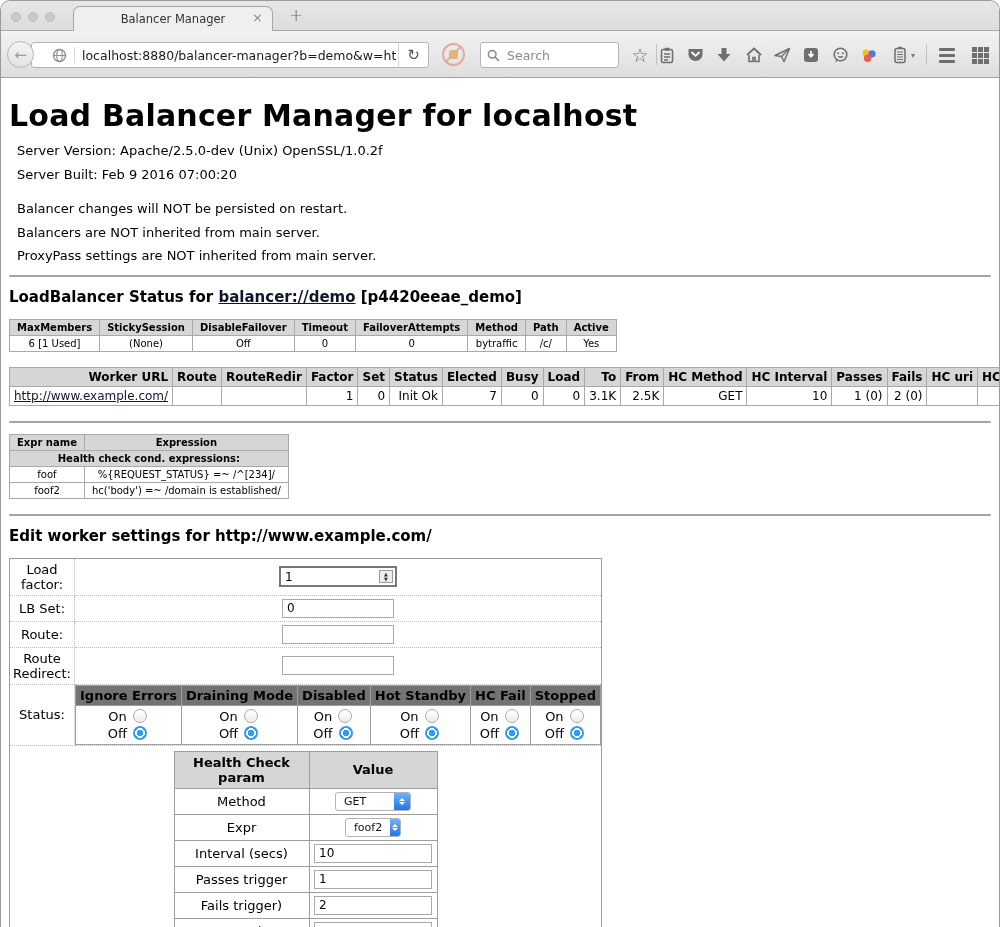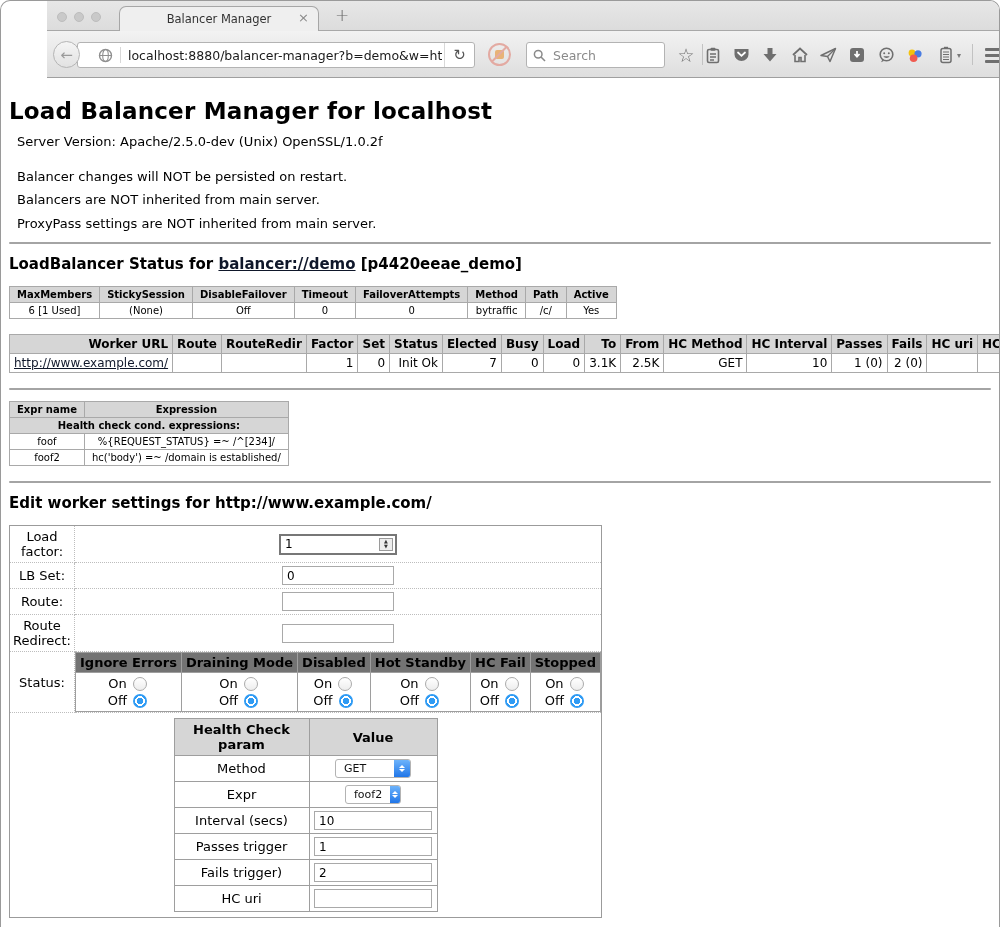--- a/index.html
+++ b/index.html
@@ -1,18 +1,18 @@
 <!DOCTYPE html>
 <html><head>
 <meta charset="utf-8">
 <style>
   * { box-sizing: border-box; }
   html,body { margin:0; padding:0; background:#fff; }
   body { width:1000px; height:927px; font-family:"DejaVu Sans",sans-serif; overflow:hidden; }
-  .window { position:absolute; inset:0; border-radius:10px 10px 0 0; overflow:hidden; background:#fff; border:1px solid #9a9a9a; border-bottom:none;padding-left:46px; }
+  .window { position:absolute; inset:0; border-radius:10px 10px 0 0; overflow:hidden; background:#fff; border:1px solid #9a9a9a; border-bottom:none; }
 
   
   .tabbar { position:relative; height:30px; background:linear-gradient(#e7e7e7,#dcdcdc); border-bottom:1px solid #a8a8a8; z-index:5; }
   .tl-dot { position:absolute; top:11px; width:10px; height:10px; border-radius:50%; background:#c9c9c9; border:1px solid #bdbdbd; }
   .tab { position:absolute; left:72px; width:200px; top:5px; bottom:-1px; background:#efefef; border:1px solid #a6a6a6; border-bottom:none; border-radius:7px 7px 0 0; display:flex; align-items:center; justify-content:center; z-index:6; }
   .tab-title { font-size:11.5px; color:#333; }
   .tab-close { position:absolute; right:9px; top:4px; color:#8a8a8a; font-size:13px; line-height:13px; cursor:default; }
   .newtab { position:absolute; left:288px; top:4px; color:#666; font-size:17px; font-weight:300; }
 
   
@@ -34,21 +34,21 @@
   .star-glyph { font-size:19px; line-height:19px; color:#6f6f6f; }
   .tb-sep { position:absolute; top:13px; width:1px; height:21px; background:#c2c2c2; }
   .caret { position:absolute; top:20px; font-size:8px; color:#7a7a7a; }
   .hamburger { display:flex; flex-direction:column; gap:3px; }
   .hamburger div { width:16px; height:3px; background:#6f6f6f; border-radius:1px; }
   .grid-icon { display:grid; grid-template-columns:repeat(3,5px); grid-template-rows:repeat(3,5px); gap:1px; }
   .grid-icon div { background:#6f6f6f; }
 
   
   .content { position:absolute; top:78px; left:0; right:0; bottom:0; background:#fff; padding:0 8px; color:#000; font-size:13px; }
-  h1.page-title { font-size:23px; margin:19px 0 10px 0; letter-spacing:0.2px; }
+  h1.page-title { font-size:30px; margin:19px 0 10px 0; letter-spacing:0.2px; }
   .si { margin:8px; line-height:15.5px; }
   .si-gap { height:3px; }
   hr.rule { border:none; height:2px; background:#a4a4a4; margin:11px 0; border-radius:1px; }
   h3.sec { font-size:15px; margin:9px 0 13px 0; }
   a.plink { color:#0f172a; text-decoration:underline; }
 
   table.data { border-collapse:collapse; font-size:10px; margin:0 0 15px 0; }
   table.data th, table.data td { border:1px solid #a9a9a9; padding:2px 7px; text-align:center; white-space:nowrap; }
   table.data th { background:#d6d6d6; }
   table.worker { font-size:12px; }
@@ -224,20 +224,21 @@
           <div></div>
         </span>
     </span>
   </div>
 
   <div class="content">
 
     <h1 class="page-title">Load Balancer Manager for localhost</h1>
 
     <p class="si">Server Version: Apache/2.5.0-dev (Unix) OpenSSL/1.0.2f</p>
+    <p class="si">Server Built: Feb 9 2016 07:00:20</p>
     <div class="si-gap"></div>
     <p class="si">Balancer changes will NOT be persisted on restart.</p>
     <p class="si">Balancers are NOT inherited from main server.</p>
     <p class="si">ProxyPass settings are NOT inherited from main server.</p>
 
     <hr class="rule">
 
     <h3 class="sec"><span>LoadBalancer Status for </span><a class="plink" href="#">balancer://demo</a><span> [p4420eeae_demo]</span></h3>
 
     <table class="data">

